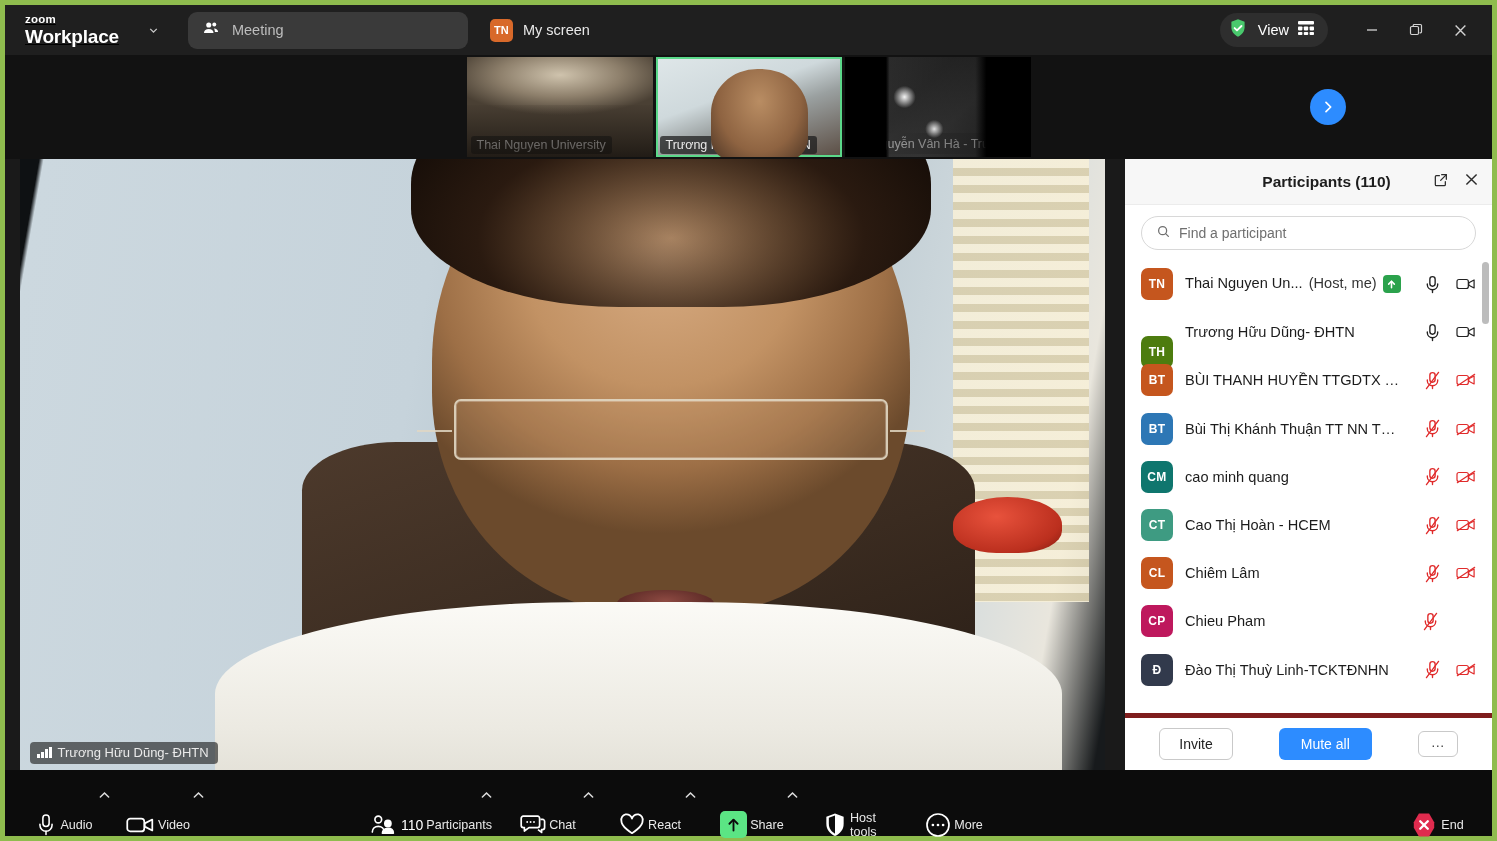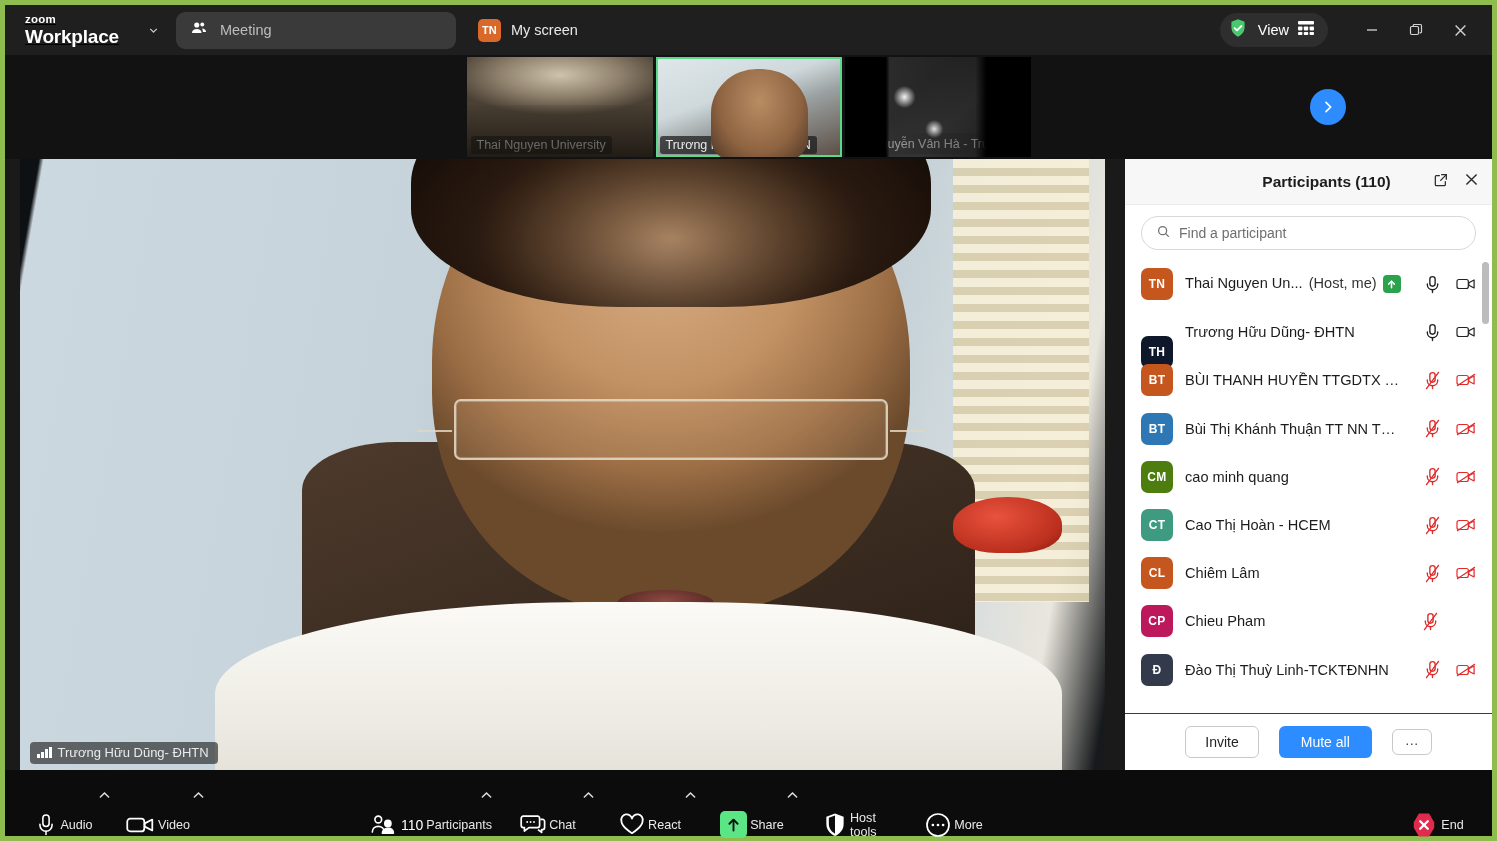--- a/index.html
+++ b/index.html
@@ -26,21 +26,21 @@
   }
   .brand { display: flex; align-items: flex-start; line-height: 1; }
   .brand-zoom { font-size: 11.5px; color: #ffffff; font-weight: 700; letter-spacing: .2px; }
   .brand-wp { font-size: 19px; color: #ffffff; font-weight: 700; margin-top: 1px; letter-spacing: -.2px;}
   .brand-col { display: flex; flex-direction: column; text-decoration: underline; }
   .chev-brand {
     margin-left: 28px; color: #c9c9c9; font-size: 12px;
     display:flex; align-items:center; height: 36px;
   }
   .search-pill {
-    margin-left: 16px;
+    margin-left: 28px;
     width: 280px; height: 37px;
     background: #3a3a3a; border-radius: 9px;
     display: flex; align-items: center; gap: 12px;
     padding: 0 14px;
   }
   .search-pill .lbl { color: #bdbdbd; font-size: 14.5px; }
   .myscreen { margin-left: 22px; display: flex; align-items: center; gap: 10px; }
   .ms-av {
     width: 23px; height: 23px; border-radius: 5px; background: #D8692A;
     color:#fff; font-size: 11px; font-weight: 700;
@@ -238,22 +238,22 @@
   .p-icons { display: flex; align-items: center; gap: 14px; flex: 0 0 auto; padding-left: 6px; }
   .ic { width: 20px; height: 20px; display: flex; align-items: center; justify-content: center; }
   .ic.on { color: #222222; }
   .ic.off { color: #E02B2B; }
   .scrollbar {
     position: absolute; right: 3px; top: 2px; width: 7px; height: 62px;
     border-radius: 4px; background: #bcbcbc;
   }
   .p-foot {
     flex: 0 0 57px; height: 57px; background: #fff;
-    display: flex; align-items: center; justify-content: center; gap: 20px;
-    border-top: 1px solid #7f1d1d;
+    display: flex; align-items: center; justify-content: center; gap: 46px;
+    border-top: 5px solid #7f1d1d;
   }
   .btn-invite {
     border: 1px solid #c9c9c9; border-radius: 6px; background: #fff;
     color: #222; font-size: 14px; padding: 7px 19px;
   }
   .btn-muteall {
     border: none; border-radius: 6px; background: #2D8CFF;
     color: #fff; font-size: 14px; padding: 8px 22px;
   }
   .btn-more {
@@ -485,21 +485,21 @@
               </span>
               <span class="ic on">
                 <svg width="22" height="16" viewBox="0 0 24 16" fill="none" stroke="#222" stroke-width="1.45" stroke-linejoin="round">
   <rect x="1.2" y="2.6" width="13.6" height="10.8" rx="2.4"></rect>
   <path d="M15.4 6.4l6.3-3.2v9.6l-6.3-3.2z"></path>
                 </svg>
               </span>
             </div>
           </div>
           <div class="p-row">
-            <div class="av" style="background: #0f172a; margin-top: 40px;">TH</div>
+            <div class="av" style="background: #4d7c0f; margin-top: 40px;">TH</div>
             <div class="p-name">
               <span class="nmtxt">Trương Hữu Dũng- ĐHTN</span>
             </div>
             <div class="p-icons">
               <span class="ic on">
                 <svg width="17" height="19" viewBox="0 0 18 20" fill="none" stroke="#222" stroke-width="1.45" stroke-linecap="round">
   <rect x="6.2" y="1.6" width="5.6" height="10.2" rx="2.8"></rect>
   <path d="M3.5 9.5v.8A5.5 5.5 0 009 15.6a5.5 5.5 0 005.5-5.3v-.8"></path>
                   <path d="M9 15.6v3"></path>
                 </svg>
@@ -552,21 +552,21 @@
               <span class="ic off">
                 <svg width="22" height="16" viewBox="0 0 24 16" fill="none" stroke="#E02B2B" stroke-width="1.45" stroke-linejoin="round" stroke-linecap="round">
   <rect x="1.2" y="2.6" width="13.6" height="10.8" rx="2.4"></rect>
   <path d="M15.4 6.4l6.3-3.2v9.6l-6.3-3.2z"></path>
   <path d="M1.6 14.8L22.4 1.2"></path>
                 </svg>
               </span>
             </div>
           </div>
           <div class="p-row">
-            <div class="av" style="background: #4d7c0f;">CM</div>
+            <div class="av" style="background: #0f766e;">CM</div>
             <div class="p-name">
               <span class="nmtxt">cao minh quang</span>
             </div>
             <div class="p-icons">
               <span class="ic off">
                 <svg width="17" height="19" viewBox="0 0 18 20" fill="none" stroke="#E02B2B" stroke-width="1.45" stroke-linecap="round">
   <rect x="6.2" y="1.6" width="5.6" height="10.2" rx="2.8"></rect>
   <path d="M3.5 9.5v.8A5.5 5.5 0 009 15.6a5.5 5.5 0 005.5-5.3v-.8"></path>
                   <path d="M9 15.6v3"></path>
   <path d="M2.6 18.6L15.4 1.4"></path>

